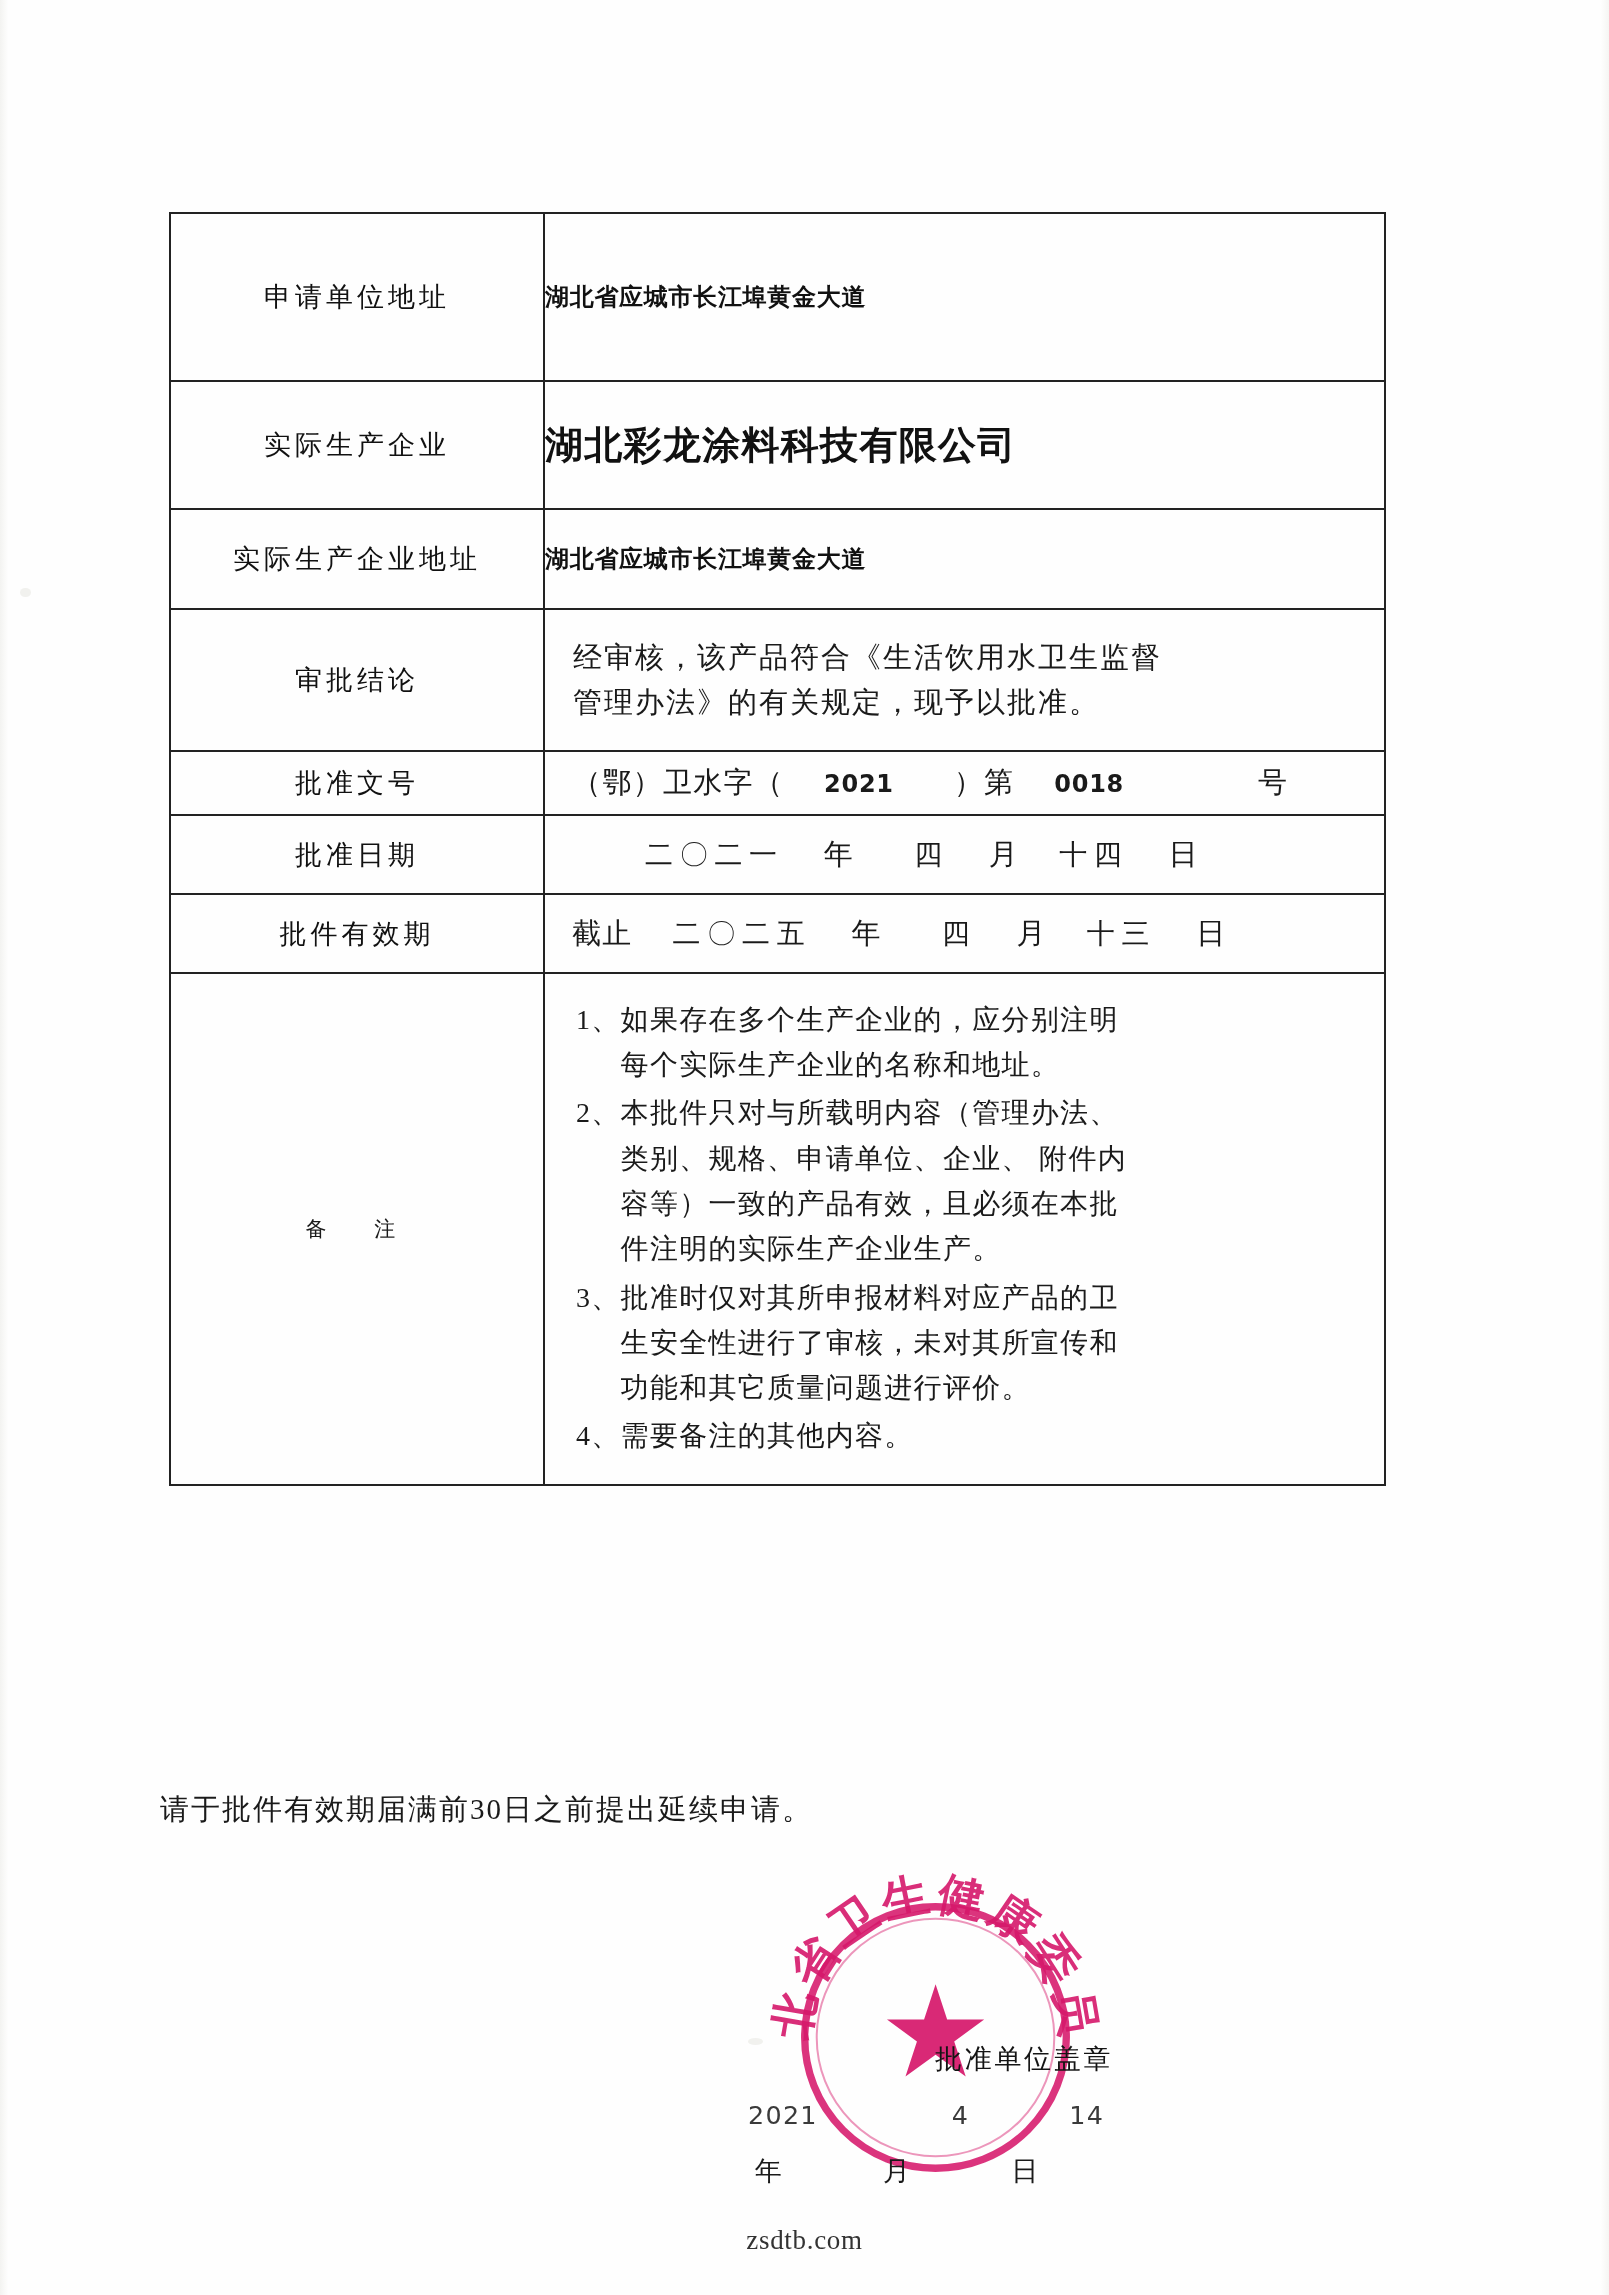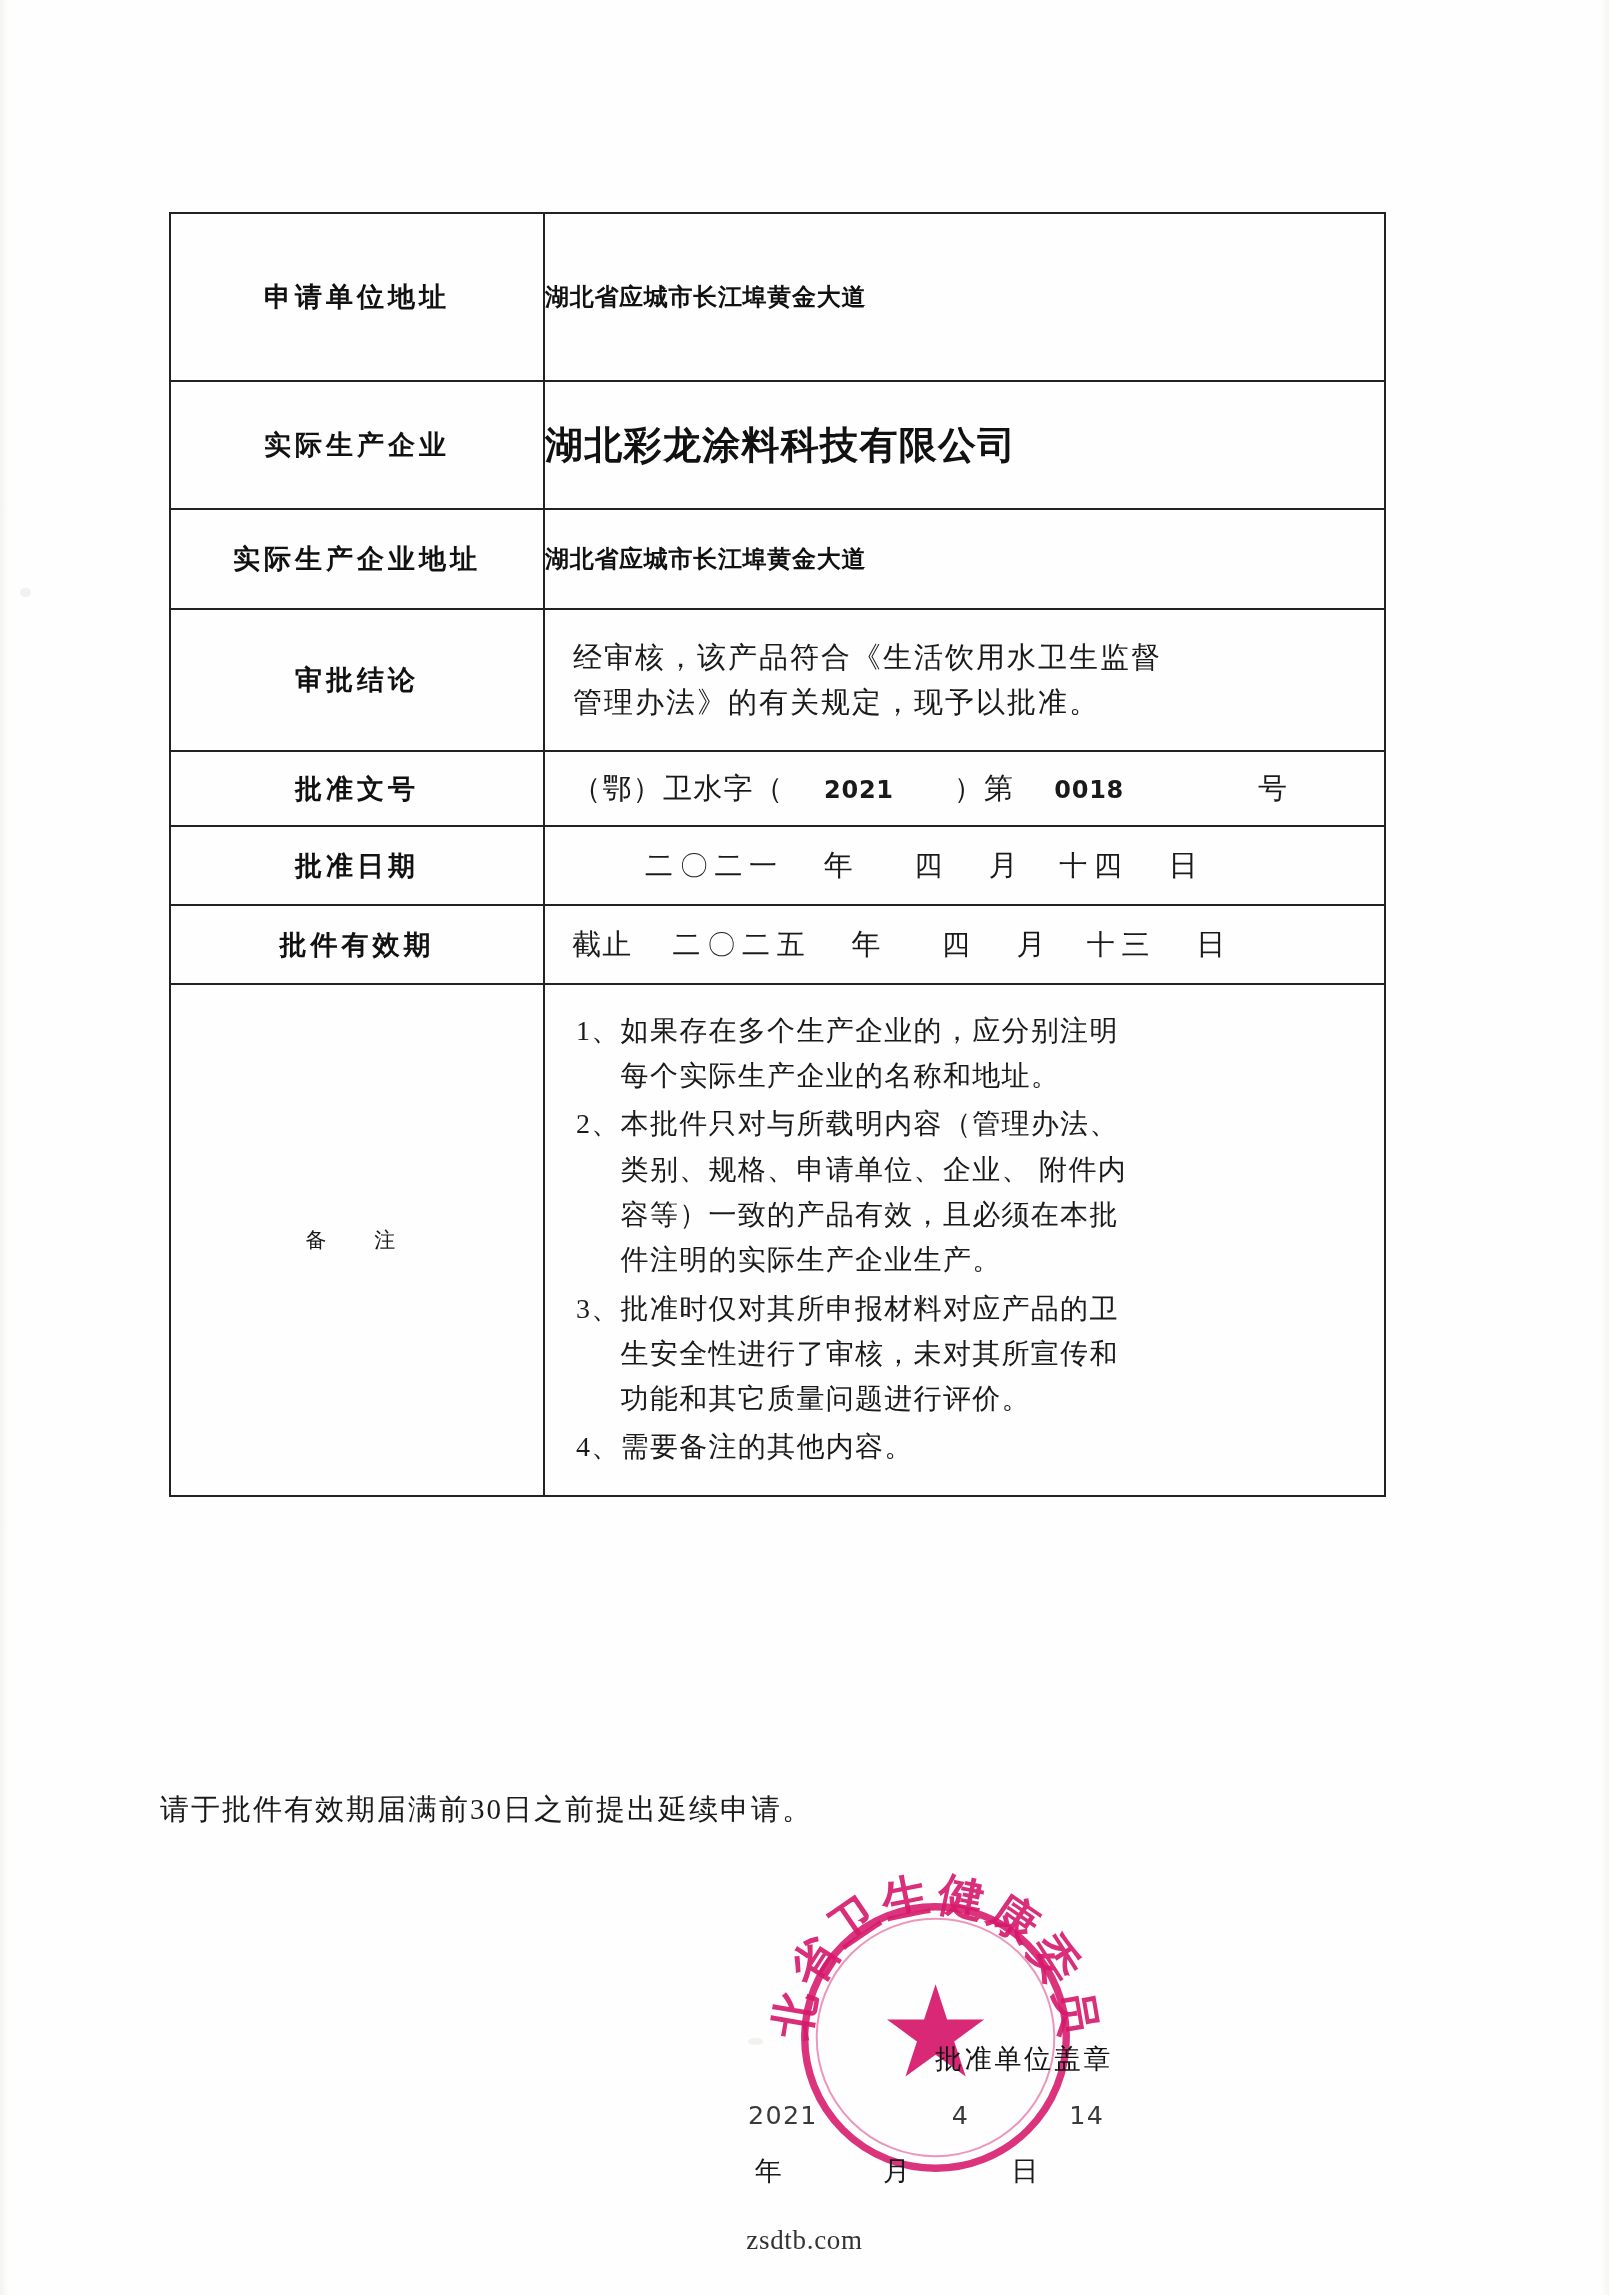--- a/index.html
+++ b/index.html
@@ -46,21 +46,20 @@
     padding: 0;
   }
   .col-label { width: 374px; }
 
   .label-cell {
     text-align: center;
     font-size: 27px;
     letter-spacing: 4px;
     color: #111;
     font-family: "Liberation Serif", "DejaVu Serif", serif;
-    font-weight: bold;
   }
   .value-cell {
     padding: 0 0 0 28px;
     font-size: 27px;
     color: #111;
   }
   .value-bold {
     font-weight: bold;
     font-size: 38px;
     letter-spacing: 1.3px;
@@ -70,21 +69,21 @@
     font-weight: bold;
     font-size: 24px;
     letter-spacing: 0.7px;
     font-family: "DejaVu Sans", "Liberation Sans", sans-serif;
   }
 
   .row-h-1 { height: 168px; }
   .row-h-2 { height: 128px; }
   .row-h-3 { height: 100px; }
   .row-h-4 { height: 142px; }
-  .row-h-5 { height: 75px; }
+  .row-h-5 { height: 64px; }
   .row-h-6 { height: 79px; margin-left: 16px; }
   .row-h-7 { height: 79px; }
 
   .conclusion {
     font-size: 29px;
     line-height: 1.55;
     letter-spacing: 2px;
     padding: 6.7px 20px 6.7px 28px;
   }
 

